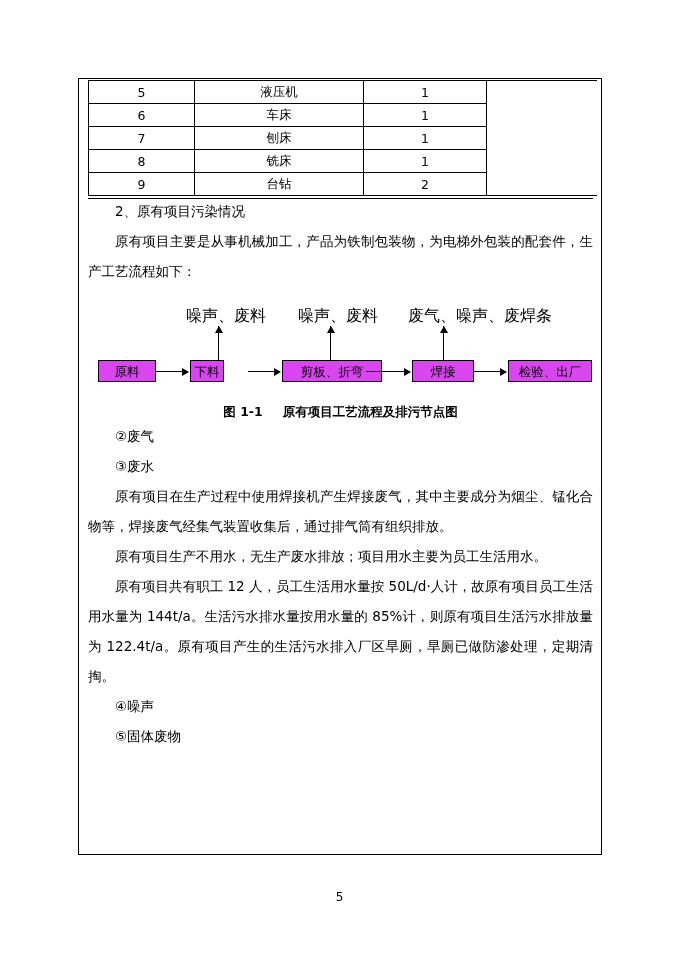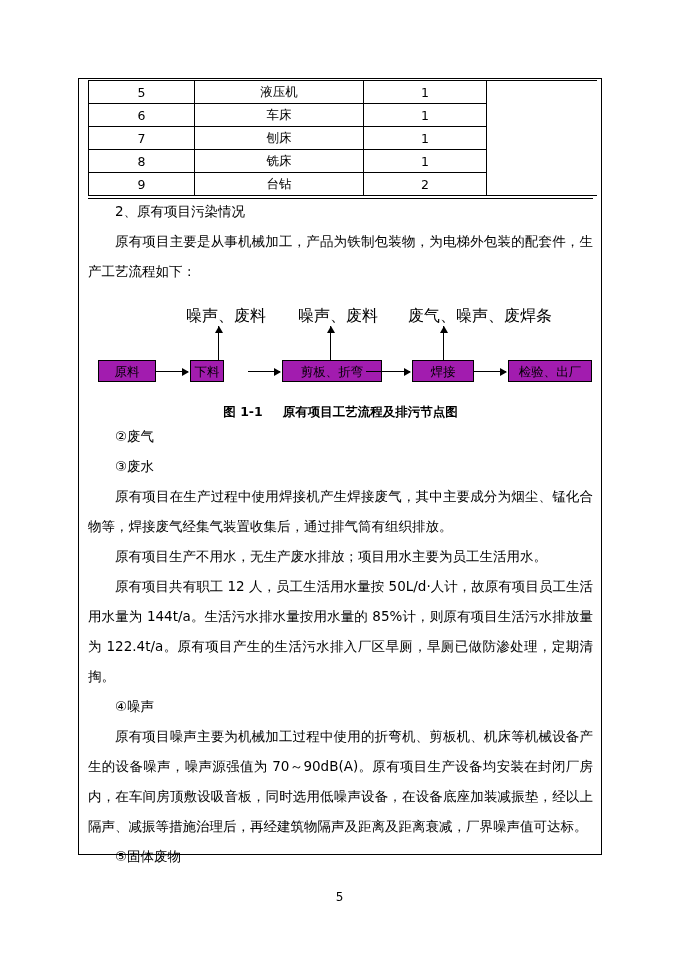--- a/index.html
+++ b/index.html
@@ -108,21 +108,21 @@
     border-bottom: 7px solid #000;
   }
   .fbox {
     position: absolute;
     border: 1px solid #000;
     height: 22px;
     line-height: 22px;
     text-align: center;
     font-size: 12.5px;
     box-sizing: border-box;
-    background: #a21caf;
+    background: #d946ef;
   }
   .harrow {
     position: absolute;
     height: 1px;
     background: #000;
     top: 0;
   }
   .harrow::after {
     content: "";
     position: absolute;
@@ -224,19 +224,18 @@
     <div class="fig-caption">
       <span class="num">图 1-1</span><span>原有项目工艺流程及排污节点图</span>
     </div>
 
     <p class="para indent2">②废气</p>
     <p class="para indent2">③废水</p>
     <p class="para indent2">原有项目在生产过程中使用焊接机产生焊接废气，其中主要成分为烟尘、锰化合物等，焊接废气经集气装置收集后，通过排气筒有组织排放。</p>
     <p class="para indent2">原有项目生产不用水，无生产废水排放；项目用水主要为员工生活用水。</p>
     <p class="para indent2">原有项目共有职工 12 人，员工生活用水量按 50L/d·人计，故原有项目员工生活用水量为 144t/a。生活污水排水量按用水量的 85%计，则原有项目生活污水排放量为 122.4t/a。原有项目产生的生活污水排入厂区旱厕，旱厕已做防渗处理，定期清掏。</p>
     <p class="para indent2">④噪声</p>
-    <p class="para indent2">原有项目噪声主要为机械加工过程中使用的折弯机、剪板机、机床等机械设备产生的设备噪声，噪声源强值为 70～90dB(A)。原有项目生产设备均安装在封闭厂房内，在车间房顶敷设吸音板，同时选用低噪声设备，在设备底座加装减振垫，经以上隔声、减振等措施治理后，再经建筑物隔声及距离及距离衰减，厂界噪声值可达标。</p>
     <p class="para indent2">⑤固体废物</p>
 
   </div>
 
   <div class="page-number">5</div>
 </div>
 
 </body></html>

